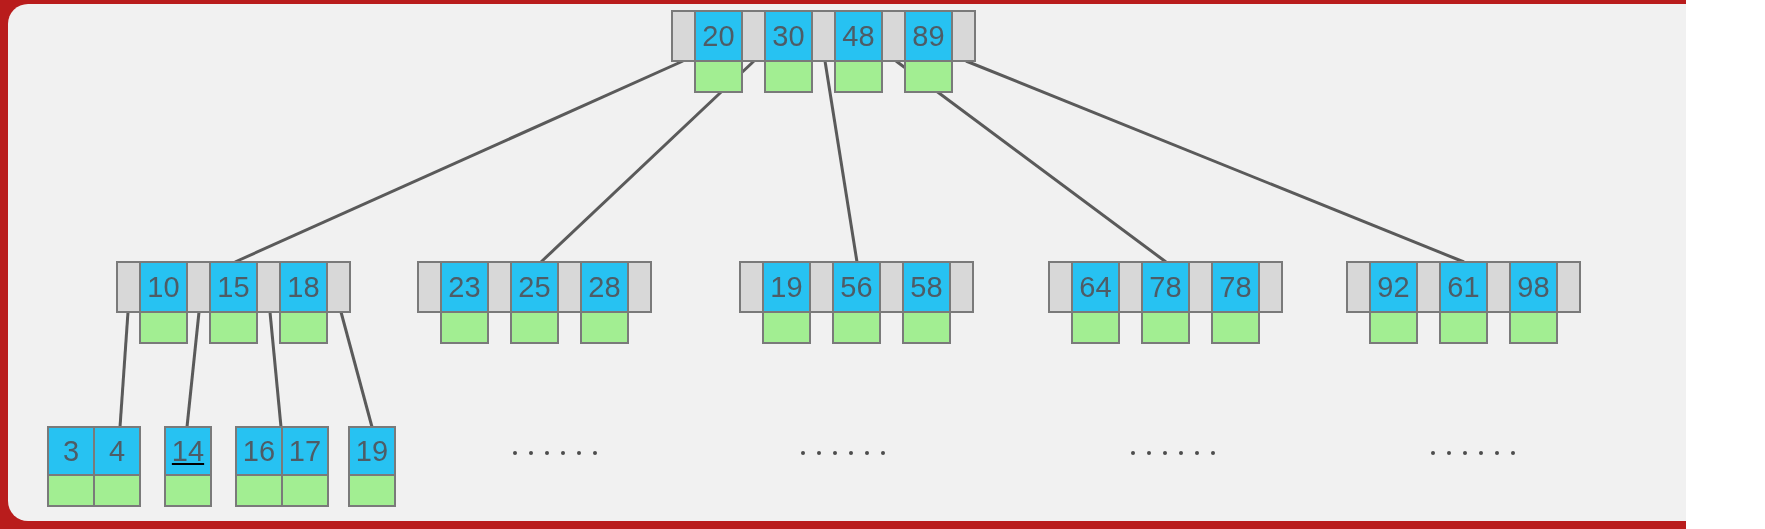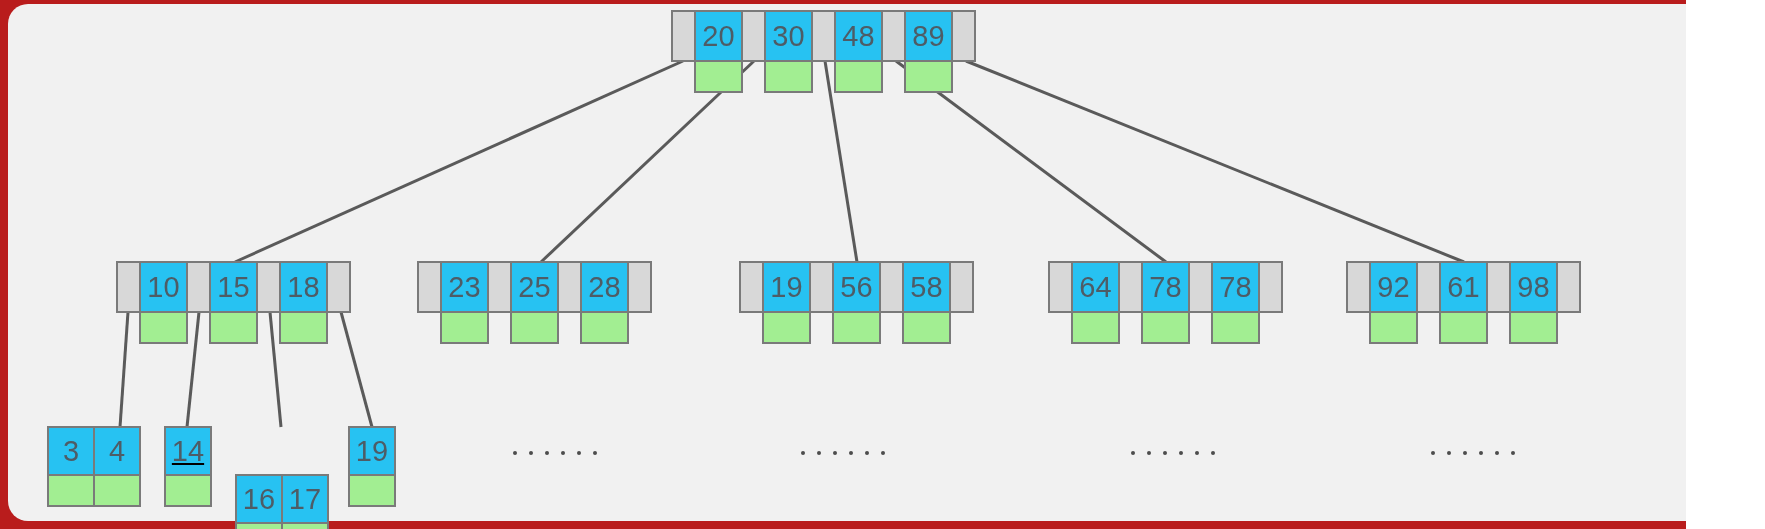--- a/index.html
+++ b/index.html
@@ -221,21 +221,21 @@
           </div>
           <div class="data-cell" style="left: 0px; top: 48px;"></div>
           <div class="data-cell" style="left: 46px; top: 48px;"></div>
         </div>
         <div class="node leaf" style="left: 156px; top: 422px; text-decoration: underline;">
           <div class="row">
             <div class="cell key">14</div>
           </div>
           <div class="data-cell" style="left: 0px; top: 48px;"></div>
         </div>
-        <div class="node leaf" style="left: 227px; top: 422px; margin-top: 48px;">
+        <div class="node leaf" style="left: 227px; top: 422px;">
           <div class="row">
             <div class="cell key">16</div>
             <div class="cell key">17</div>
           </div>
           <div class="data-cell" style="left: 0px; top: 48px;"></div>
           <div class="data-cell" style="left: 46px; top: 48px;"></div>
         </div>
         <div class="node leaf" style="left: 340px; top: 422px; border-radius: 18px;">
           <div class="row">
             <div class="cell key">19</div>

